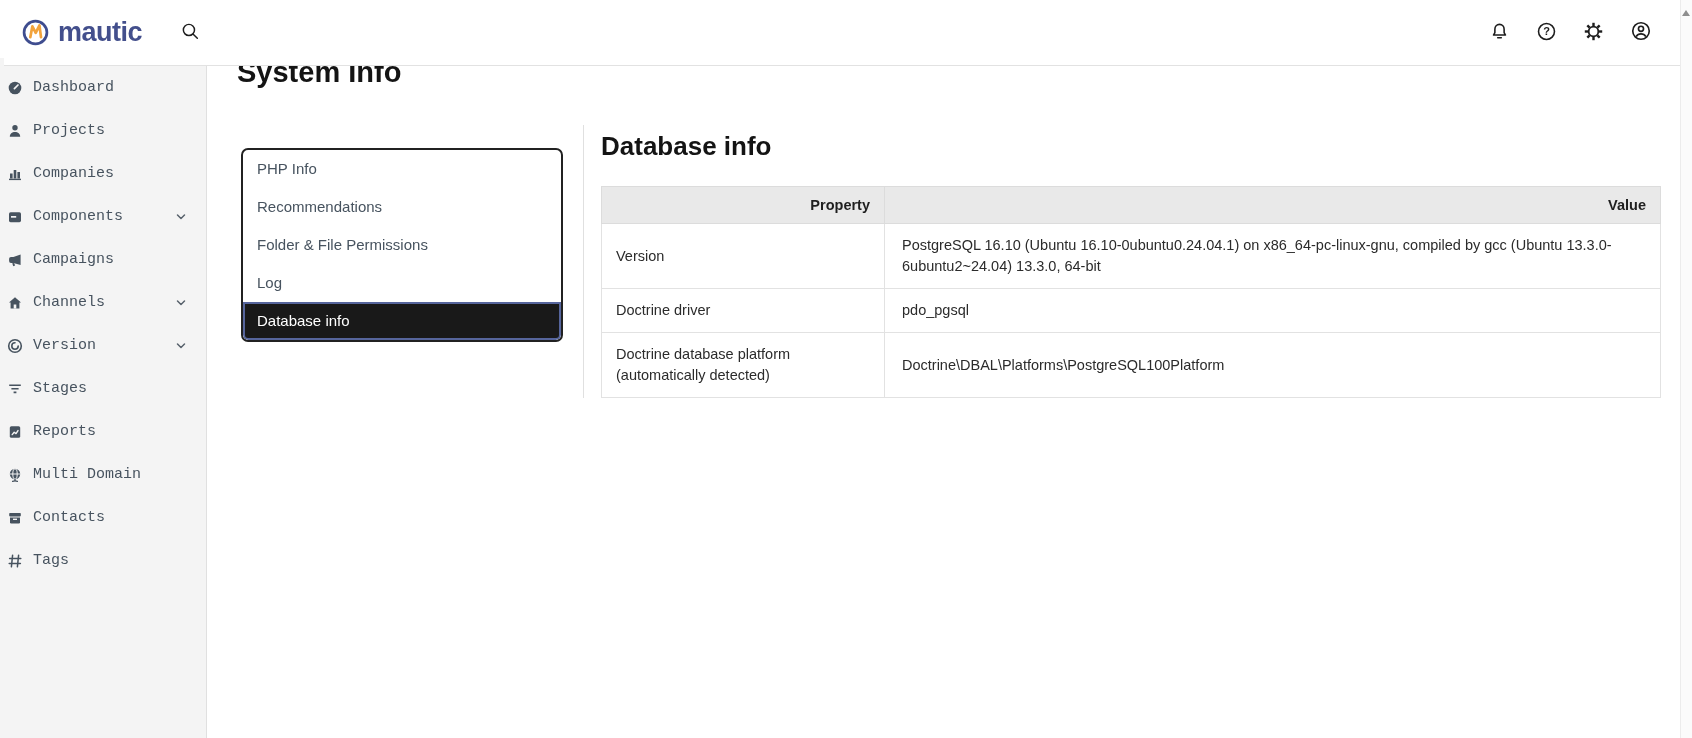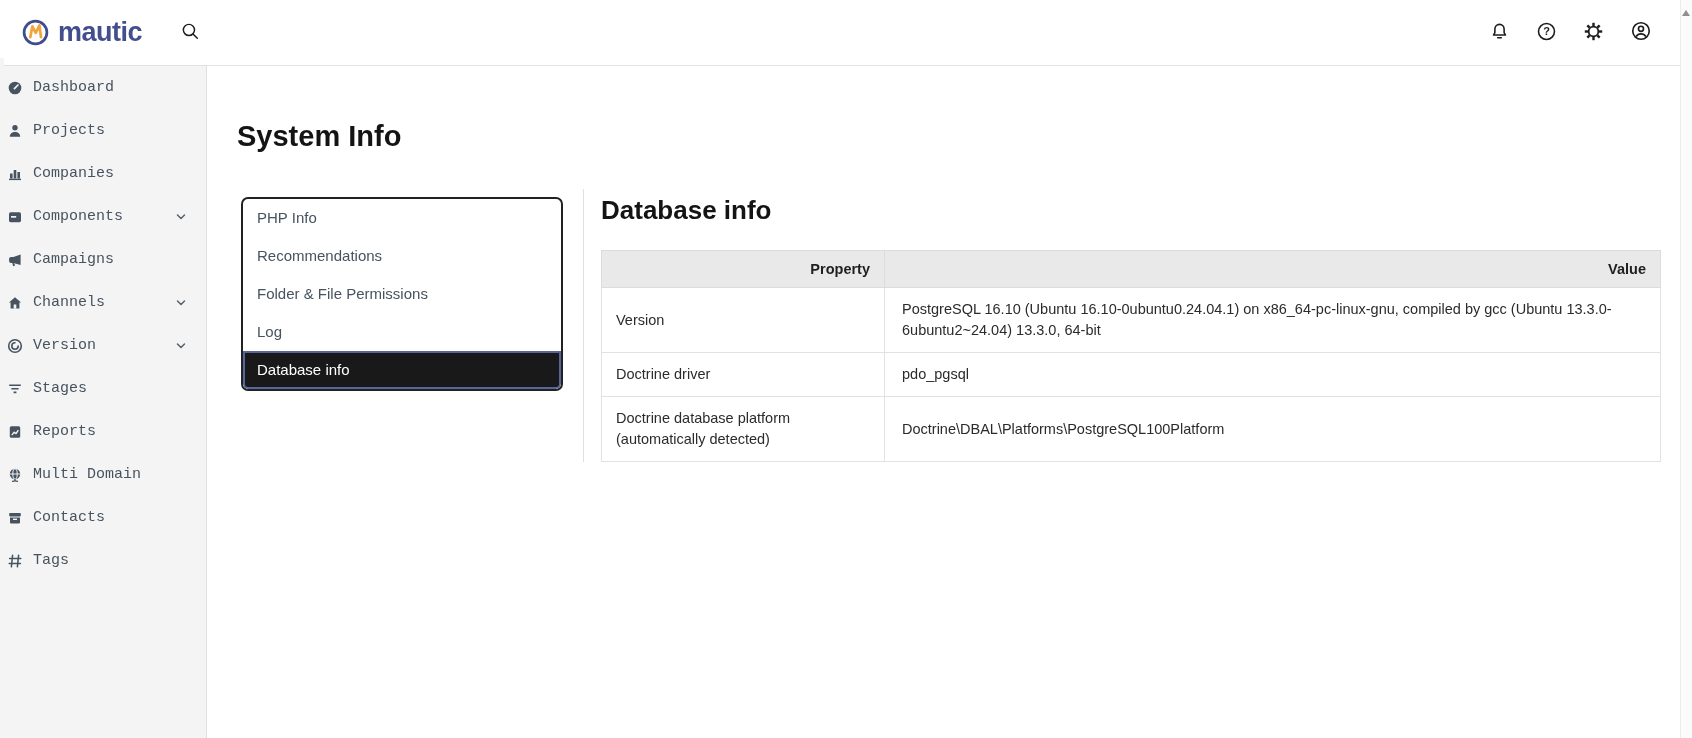--- a/index.html
+++ b/index.html
@@ -36,25 +36,25 @@
     position: fixed; top: 58px; left: 0; bottom: 0; width: 207px;
     background: #f4f4f4; border-right: 1px solid #e0e0e0; padding-top: 8px; font-family: Liberation Mono, monospace;
   }
   .side-item {
     height: 43px; display: flex; align-items: center; gap: 10px;
     padding: 0 19px 0 6px; font-size: 15px; color: #47535f; cursor: pointer;
   }
   .si-icon { width: 17px; display: flex; justify-content: center; flex: none; }
   .chev { margin-left: auto; display: flex; color: #58626c; }
   
-  .main { margin-left: 208px; padding: 120px 0 0 29px; }
+  .main { margin-left: 208px; padding: 56px 0 0 29px; }
   .page-title { font-size: 29px; font-weight: 700; color: #141414; }
   .panel-row { display: flex; align-items: stretch; margin-top: 36px; }
   .tabs-card {
-    width: 322px; flex: none; margin-left: 4px; margin-top: 8px;
+    width: 322px; flex: none; margin-left: 4px; margin-top: 23px;
     border: 2px solid #212121; border-radius: 7px; background: #fff;
     align-self: flex-start; overflow: hidden;
   }
   .tab { padding: 10px 14px; font-size: 15px; line-height: 18px; color: #47535f; cursor: pointer; }
   .tab.active {
     background: #191919; color: #ffffff;
     border: 2px solid #56659c; border-radius: 0 0 5px 5px;
     padding: 8px 12px;
   }
   .content-pane {

